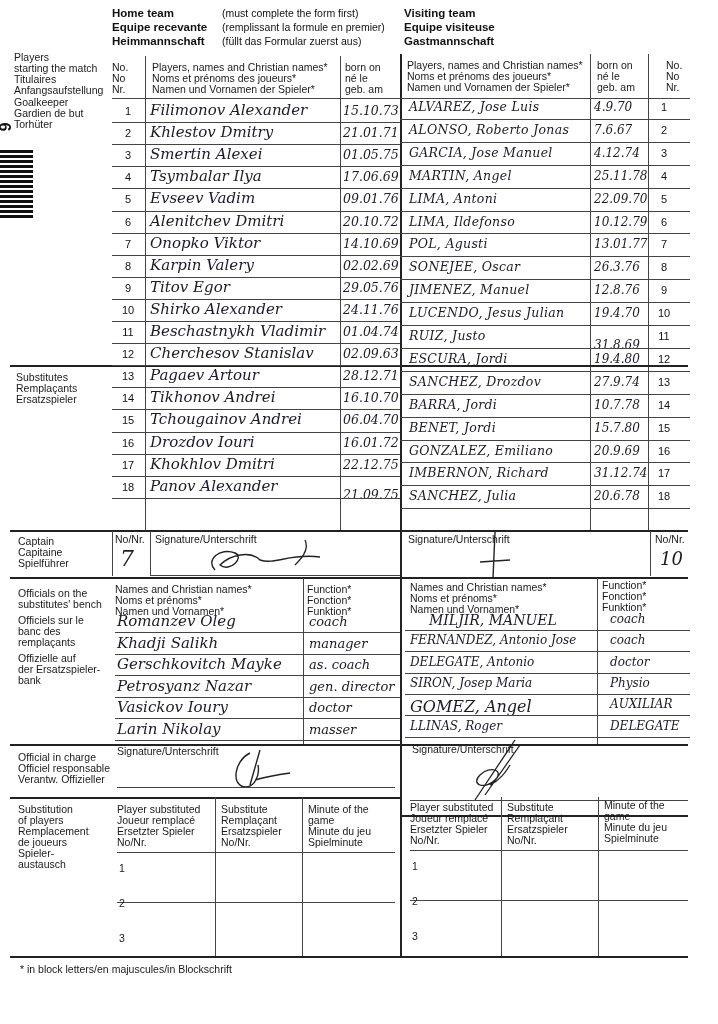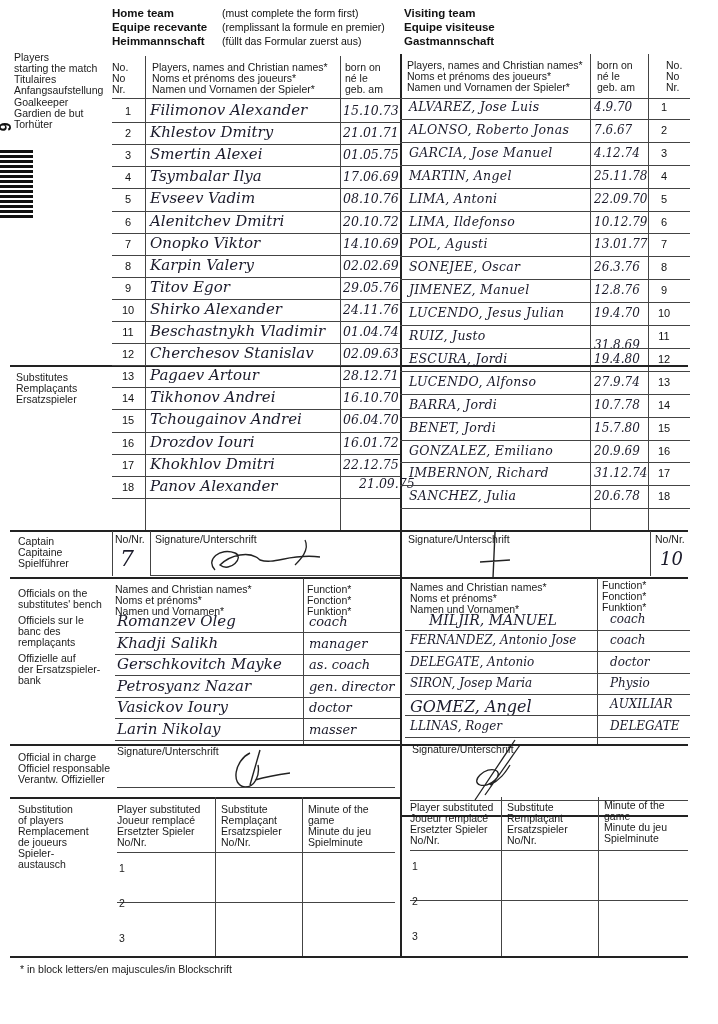--- a/index.html
+++ b/index.html
@@ -138,21 +138,21 @@
       <div class="hline" style="left:112px; top:166.29999999999998px; width:288px;"></div>
     <div>
         <div class="num" style="left:118px; top:171.3px;">4</div>
         <div class="row-name hw" style="left:150px; top:167.3px;">Tsymbalar Ilya</div>
         <div class="row-date hw" style="left:343px; top:169.3px;">17.06.69</div>
       </div>
       <div class="hline" style="left:112px; top:188.4px; width:288px;"></div>
     <div>
         <div class="num" style="left:118px; top:193.4px;">5</div>
         <div class="row-name hw" style="left:150px; top:189.4px;">Evseev Vadim</div>
-        <div class="row-date hw" style="left:343px; top:191.4px;">08.10.76</div>
+        <div class="row-date hw" style="left:343px; top:191.4px;">09.01.76</div>
       </div>
       <div class="hline" style="left:112px; top:210.5px; width:288px;"></div>
     <div>
         <div class="num" style="left:118px; top:215.5px;">6</div>
         <div class="row-name hw" style="left:150px; top:211.5px;">Alenitchev Dmitri</div>
         <div class="row-date hw" style="left:343px; top:213.5px;">20.10.72</div>
       </div>
       <div class="hline" style="left:112px; top:232.6px; width:288px;"></div>
     <div>
         <div class="num" style="left:118px; top:237.60000000000002px;">7</div>
@@ -216,21 +216,21 @@
       <div class="hline" style="left:112px; top:453.6px; width:288px;"></div>
     <div>
         <div class="num" style="left:118px; top:458.6px;">17</div>
         <div class="row-name hw" style="left:150px; top:454.6px;">Khokhlov Dmitri</div>
         <div class="row-date hw" style="left:343px; top:456.6px;">22.12.75</div>
       </div>
       <div class="hline" style="left:112px; top:475.70000000000005px; width:288px;"></div>
     <div>
         <div class="num" style="left:118px; top:480.70000000000005px;">18</div>
         <div class="row-name hw" style="left:150px; top:476.70000000000005px;">Panov Alexander</div>
-        <div class="row-date hw" style="left:343px; top:476px;margin-left:16px;">21.09.75</div>
+        <div class="row-date hw" style="left:343px; top:487px;">21.09.75</div>
       </div>
       <div class="hline" style="left:112px; top:497.80000000000007px; width:288px;"></div>
   </div>
 
 <div id="visiting-rows">
     <div>
         <div class="vname hw" style="left:409px; top:99px;">ALVAREZ, Jose Luis</div>
         <div class="vdate hw" style="left:594px; top:100px;">4.9.70</div>
         <div class="num" style="left:654px; top:101px;">1</div>
       </div>
@@ -295,21 +295,21 @@
         <div class="num" style="left:654px; top:330px;">11</div>
       </div>
       <div class="hline" style="left:400px; top:347.9px; width:290px;"></div>
     <div>
         <div class="vname hw" style="left:409px; top:350.9px;">ESCURA, Jordi</div>
         <div class="vdate hw" style="left:594px; top:351.9px;">19.4.80</div>
         <div class="num" style="left:654px; top:352.9px;">12</div>
       </div>
       <div class="hline" style="left:400px; top:370.79999999999995px; width:290px;"></div>
     <div>
-        <div class="vname hw" style="left:409px; top:373.79999999999995px;">LUCENDO, Alfonso</div>
+        <div class="vname hw" style="left:409px; top:373.79999999999995px;">SANCHEZ, Drozdov</div>
         <div class="vdate hw" style="left:594px; top:374.79999999999995px;">27.9.74</div>
         <div class="num" style="left:654px; top:375.79999999999995px;">13</div>
       </div>
       <div class="hline" style="left:400px; top:393.69999999999993px; width:290px;"></div>
     <div>
         <div class="vname hw" style="left:409px; top:396.7px;">BARRA, Jordi</div>
         <div class="vdate hw" style="left:594px; top:397.7px;">10.7.78</div>
         <div class="num" style="left:654px; top:398.7px;">14</div>
       </div>
       <div class="hline" style="left:400px; top:416.59999999999997px; width:290px;"></div>

